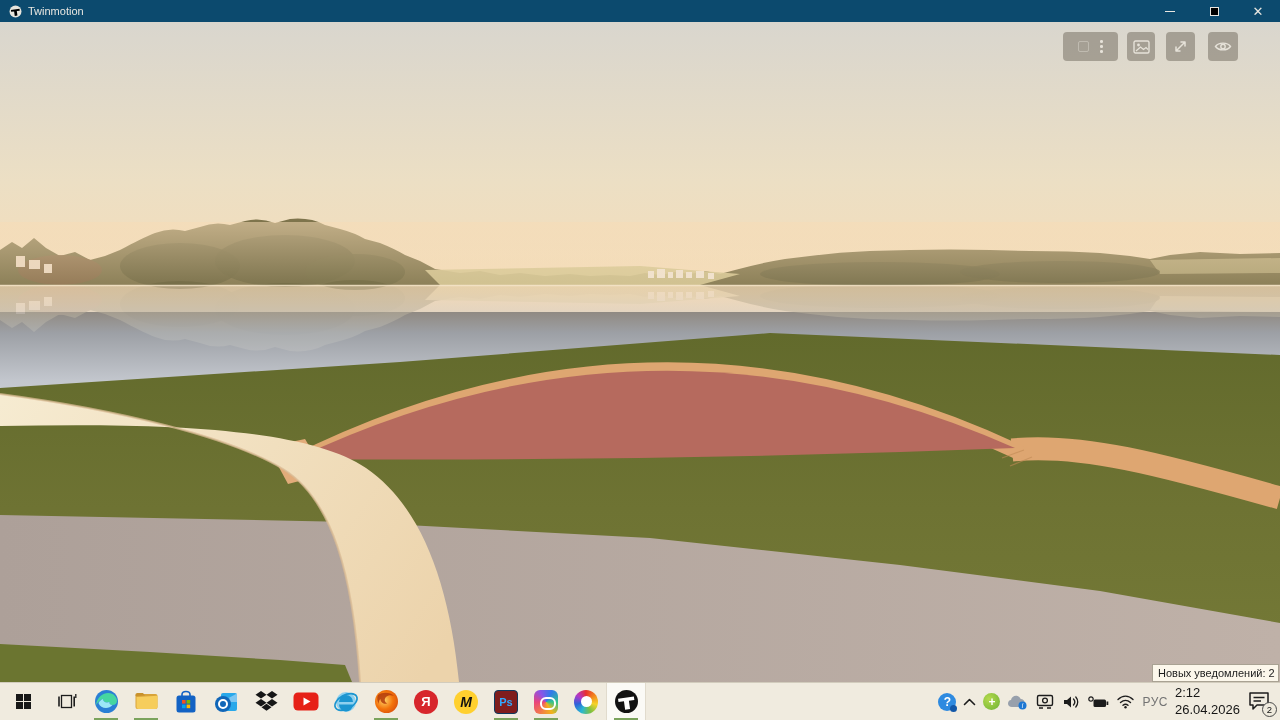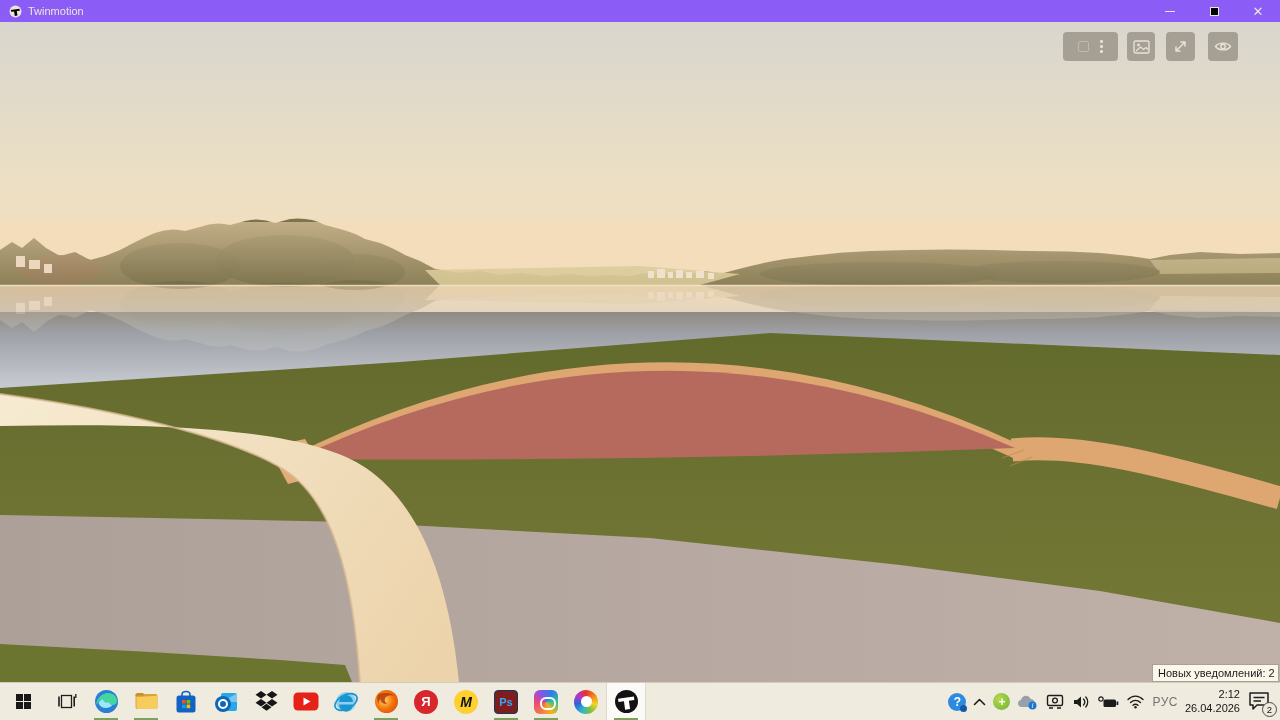--- a/index.html
+++ b/index.html
@@ -1,19 +1,19 @@
 <!DOCTYPE html>
 <html><head>
 <meta charset="utf-8">
 <style>
   * { margin:0; padding:0; box-sizing:border-box; }
   html,body { width:1280px; height:720px; overflow:hidden; font-family:"Liberation Sans", sans-serif; background:#000; }
 
   
-  .titlebar { height:22px; background:#8b5cf6; display:flex; align-items:center; color:#e9e7e1; font-size:11px; }
+  .titlebar { height:22px; background:#0c4a6e; display:flex; align-items:center; color:#e9e7e1; font-size:11px; }
   .titlebar .tm-logo { width:13px; height:13px; margin:0 6px 0 9px; }
   .titlebar .win-controls { margin-left:auto; display:flex; align-items:center; height:100%; }
   .win-btn { width:44px; height:100%; display:flex; align-items:center; justify-content:center; color:#e9e7e1; }
   .min-glyph { width:10px; height:0; border-top:1.4px solid #e9e7e1; display:block; }
   .restore-glyph { position:relative; width:9px; height:9px; border:1.2px solid #e9e7e1; background:#000; }
   .restore-glyph:before { content:""; position:absolute; left:2px; top:-4px; width:9px; height:9px; border:1.2px solid #e9e7e1; z-index:-1; }
   .close-glyph { font-size:13px; line-height:1; }
 
   
   .viewport { position:relative; width:1280px; height:660px; overflow:hidden; }
@@ -52,21 +52,21 @@
   .cc-tile { width:24px; height:24px; border-radius:6px; background:conic-gradient(from 210deg,#f2784b,#e9447c,#8c53e8,#2f7bea,#31c58d,#f2b31b,#f2784b); position:relative; }
   .cc-tile:after { content:""; position:absolute; left:6px; top:7px; width:12px; height:9px; border:2px solid #fff; border-radius:6px; }
   .swirl { width:24px; height:24px; border-radius:50%; background:conic-gradient(#e8312f,#f2851d,#f5d327,#7cc043,#29b7d3,#2f62d9,#b338c9,#e8312f); position:relative; }
   .swirl:after { content:""; position:absolute; left:7px; top:6px; width:11px; height:11px; border-radius:50%; background:#fff; }
   .tb-tray { margin-left:auto; display:flex; align-items:center; gap:7px; padding-right:7px; height:38px; }
   .tray-ico { display:flex; align-items:center; justify-content:center; }
   .help-circle { width:18px; height:18px; border-radius:50%; background:#2e8ae0; color:#fff; font-size:12px; font-weight:bold; display:flex; align-items:center; justify-content:center; position:relative; }
   .help-circle:after { content:""; position:absolute; right:-1px; bottom:-1px; width:7px; height:7px; border-radius:50%; background:#1257a8; }
   .av-circle { width:17px; height:17px; border-radius:50%; background:radial-gradient(circle at 35% 35%, #b5d94d, #6cb234); color:#fff; font-size:12px; font-weight:bold; display:flex; align-items:center; justify-content:center; }
   .lang { font-size:12px; color:#737373; letter-spacing:.5px; }
-  .clock { font-size:11px; color:#161616; text-align:right; line-height:1.25; }
+  .clock { font-size:13px; color:#161616; text-align:left; line-height:1.25; }
   .notif { position:relative; width:26px; height:24px; }
   .notif-badge { position:absolute; right:-4px; bottom:-3px; width:15px; height:15px; border-radius:50%; background:#efeadd; border:1.5px solid #4a4a4a; font-size:9.5px; color:#111; display:flex; align-items:center; justify-content:center; }
 </style>
 </head>
 <body>
 
 <div class="titlebar">
   <svg class="tm-logo" viewBox="0 0 24 24">
     <circle cx="12" cy="12" r="11" fill="#e8e5dd"></circle>
     <path d="M4 8 L20 8 L20 11.5 L14.5 11.5 L14.5 20 L9.5 20 L9.5 11.5 L4 11.5 Z" fill="#000" transform="rotate(-8 12 12)"></path>

